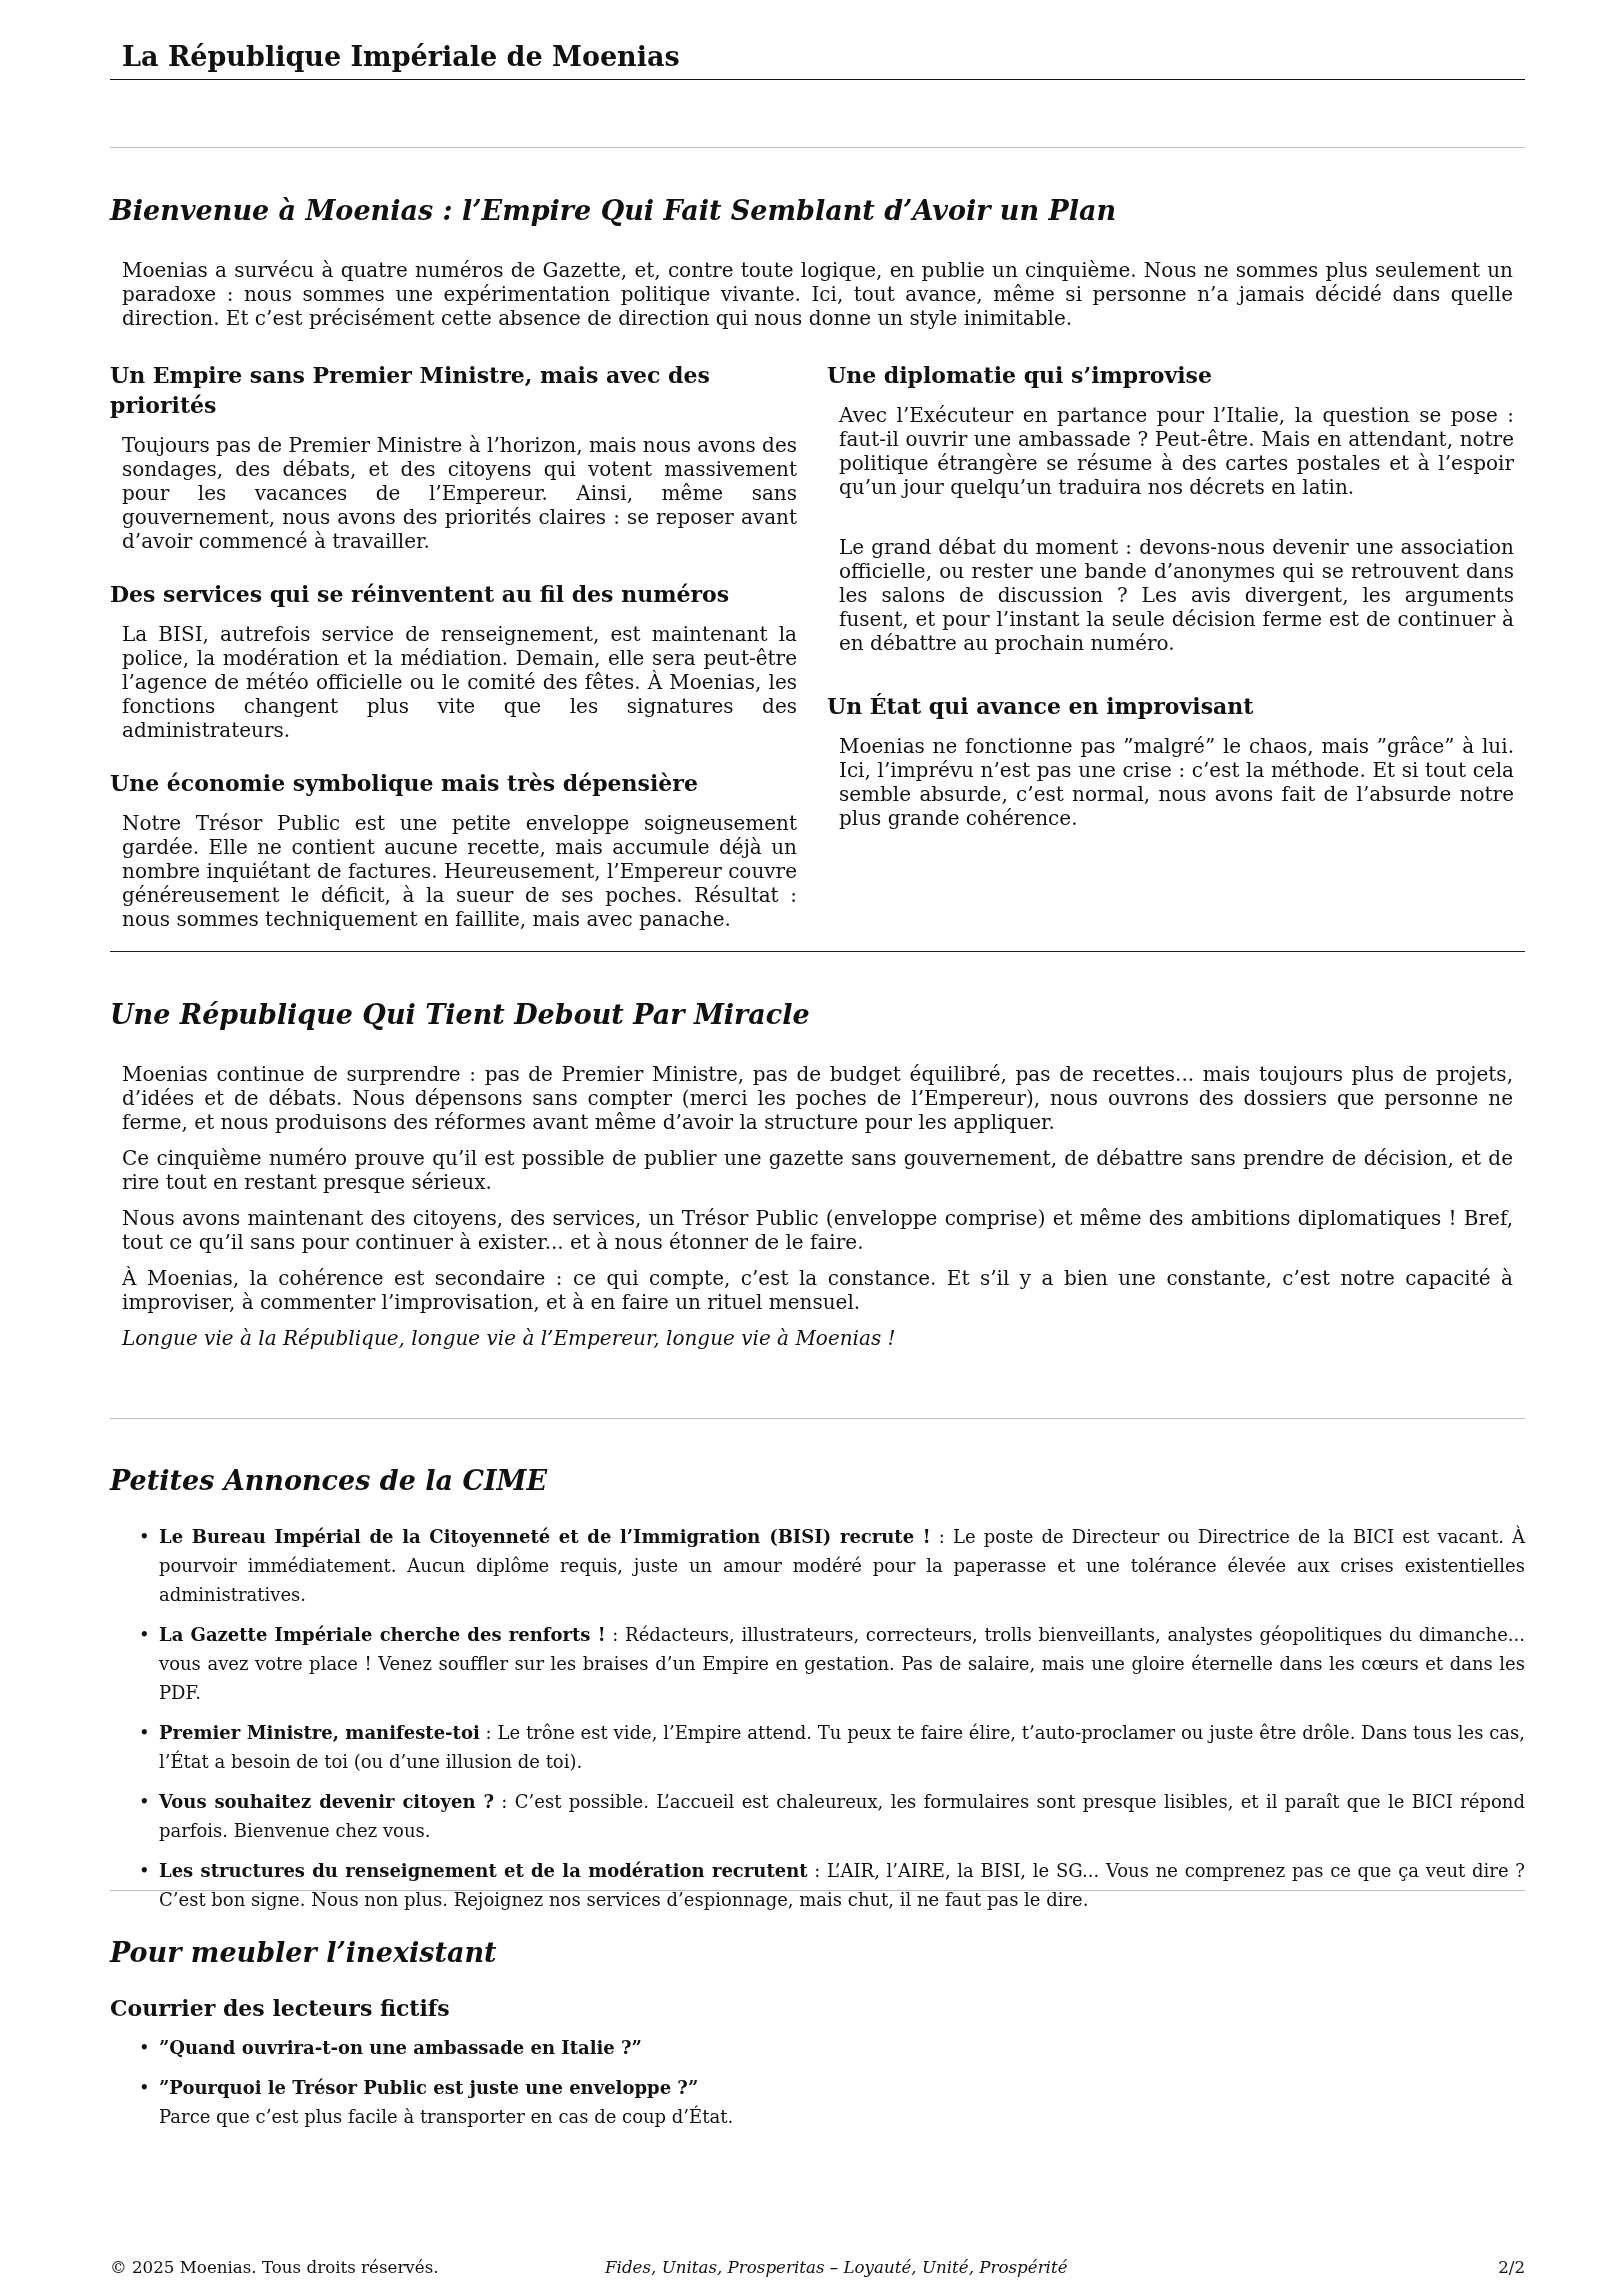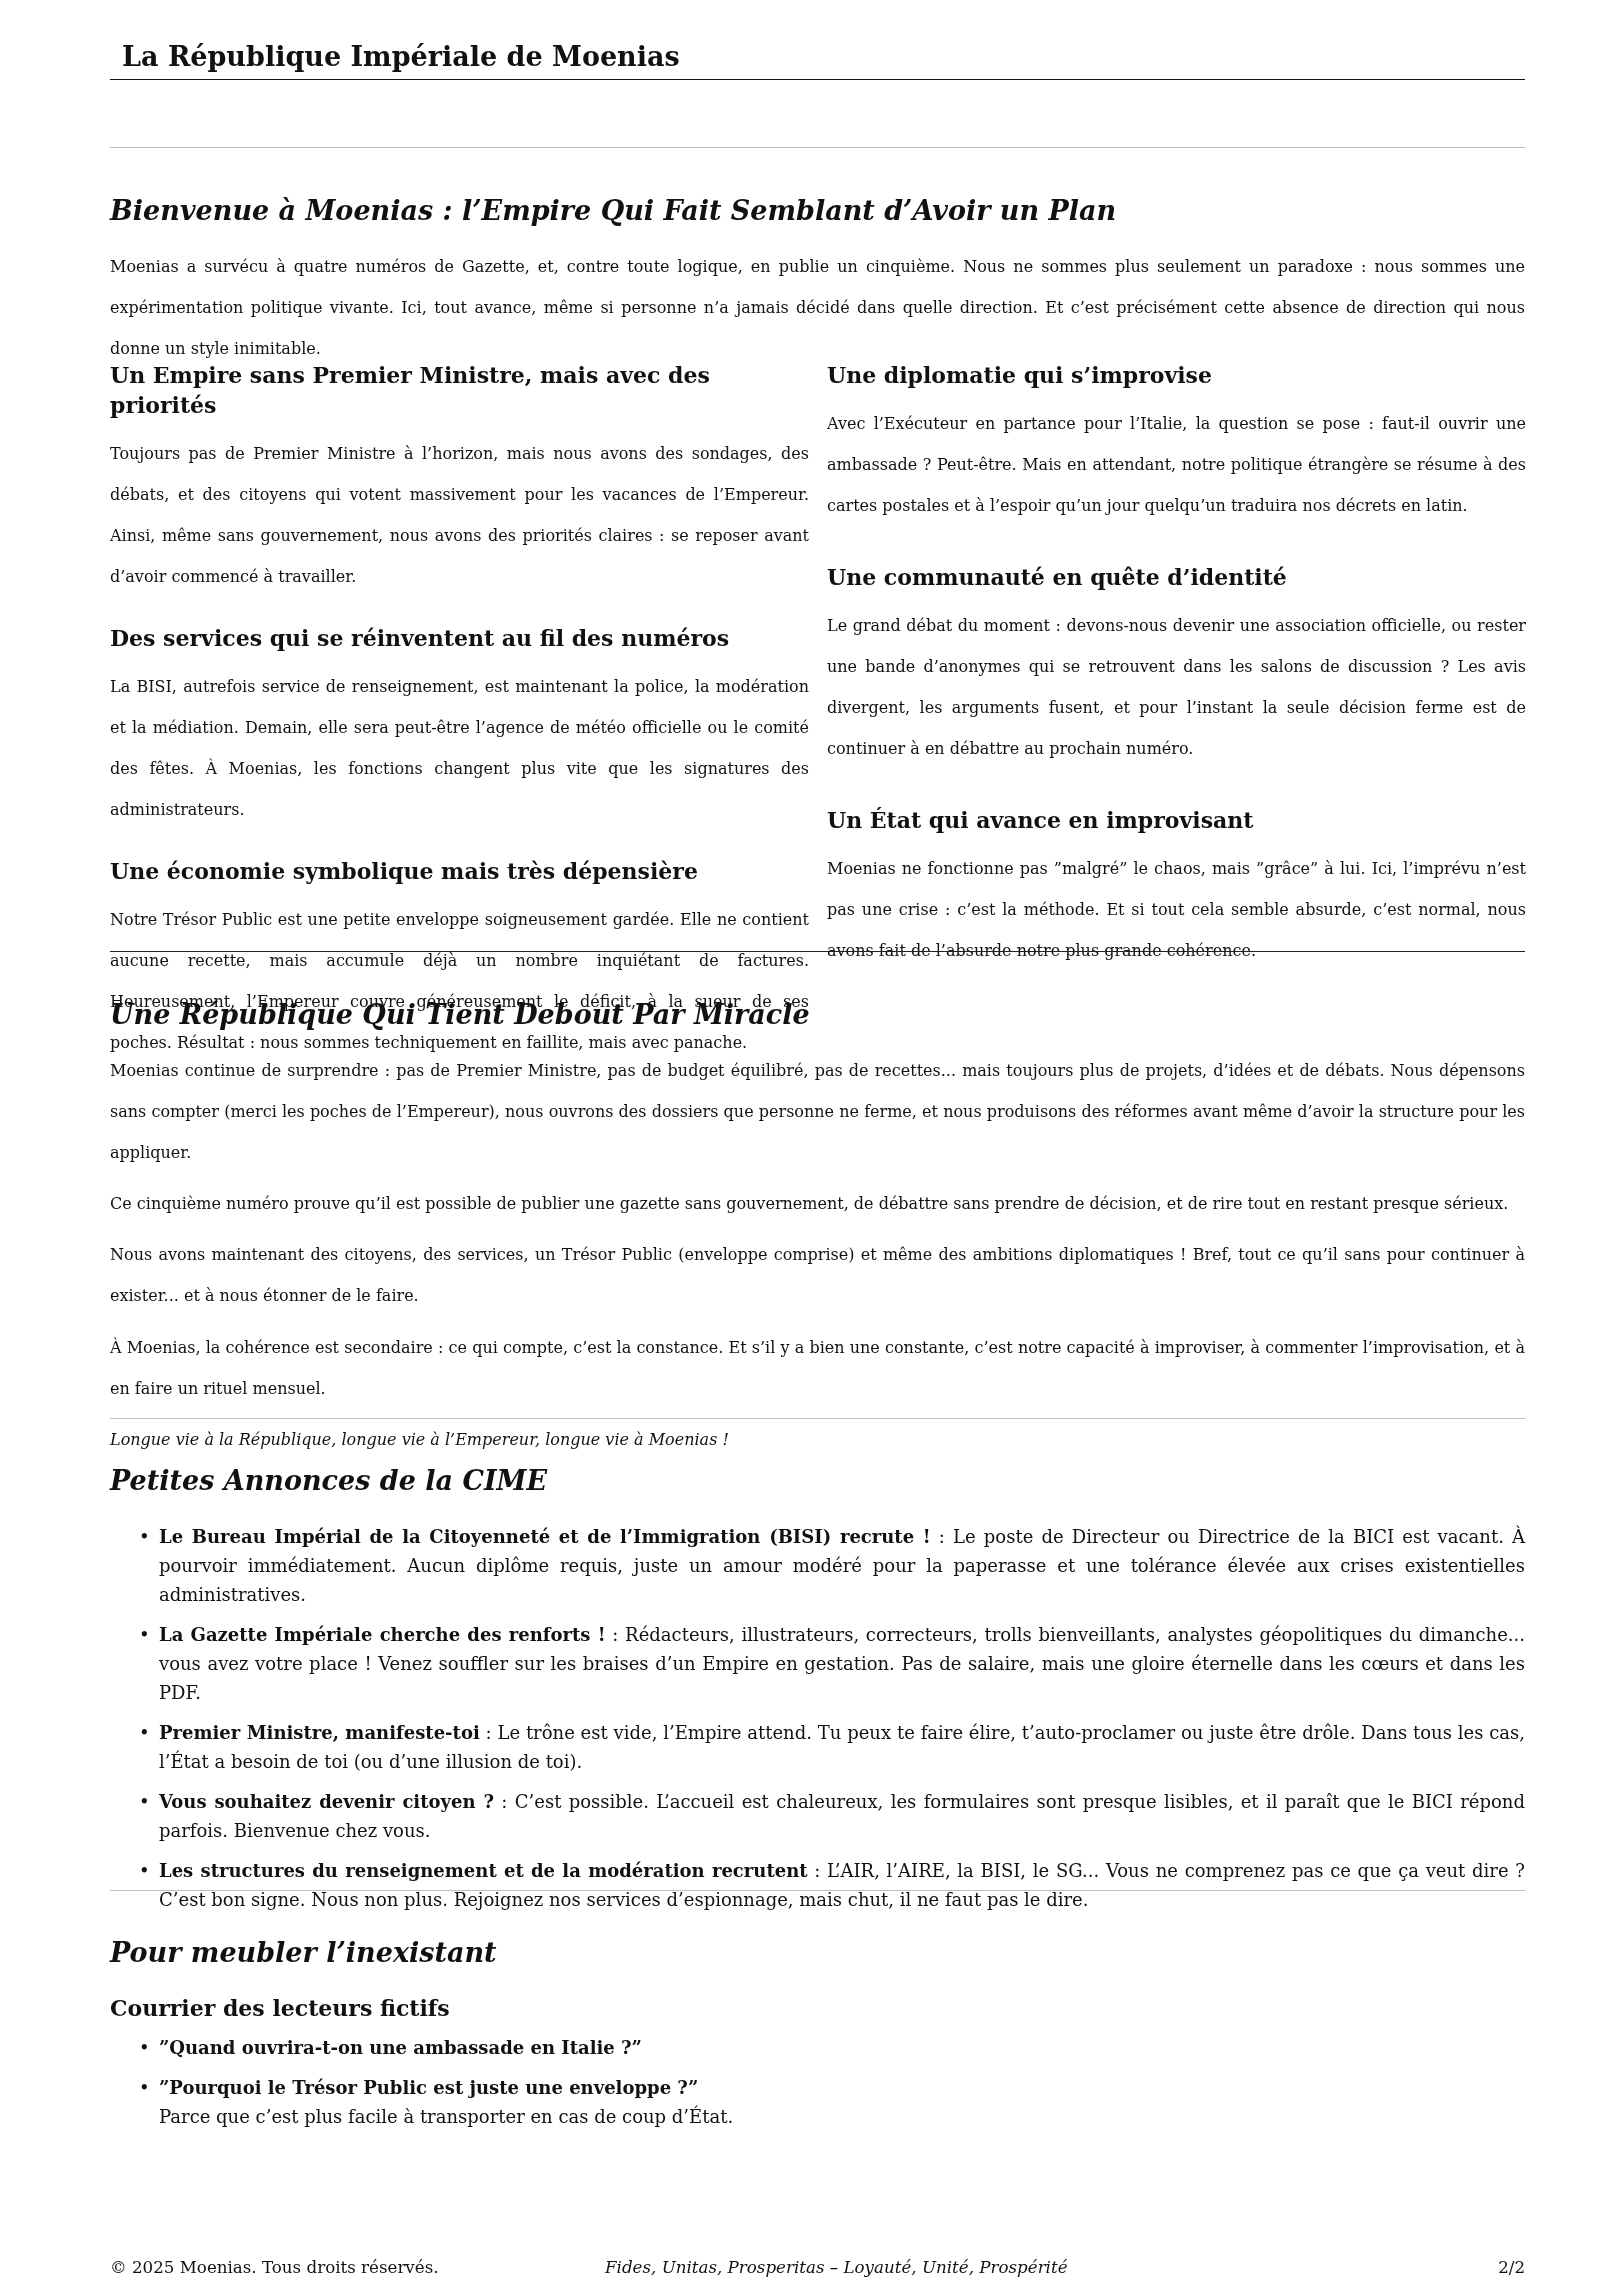--- a/index.html
+++ b/index.html
@@ -45,23 +45,23 @@
     line-height: 37px;
     font-style: italic;
   }
   h3 {
     margin: 0 0 13px 0;
     font-size: 22px;
     font-weight: bold;
     line-height: 30px;
   }
   p {
-    margin: 0;
-    font-size: 16px;
-    line-height: 41px;
+    margin: 12px;
+    font-size: 20px;
+    line-height: 24px;
     text-align: justify;
     hyphens: auto;
   }
   .block { position: absolute; left: 0; width: 100%; }
   .col {
     position: absolute;
     width: 699px;
   }
   .col-left { left: 0; }
   .col-right { left: 717px; }
@@ -127,21 +127,20 @@
       <p>Notre Trésor Public est une petite enveloppe soigneusement gardée. Elle ne contient aucune recette, mais accumule déjà un nombre inquiétant de factures. Heureusement, l’Empereur couvre généreusement le déficit, à la sueur de ses poches. Résultat : nous sommes techniquement en faillite, mais avec panache.</p>
     </div>
   </div>
 
   <div class="col col-right" style="top:360px;">
     <div class="art" style="margin-bottom:36px;">
       <h3>Une diplomatie qui s’improvise</h3>
       <p>Avec l’Exécuteur en partance pour l’Italie, la question se pose : faut-il ouvrir une ambassade ? Peut-être. Mais en attendant, notre politique étrangère se résume à des cartes postales et à l’espoir qu’un jour quelqu’un traduira nos décrets en latin.</p>
     </div>
     <div class="art" style="margin-bottom:36px;">
-      <h3>Une communauté en quête d’identité</h3>
       <p>Le grand débat du moment : devons-nous devenir une association officielle, ou rester une bande d’anonymes qui se retrouvent dans les salons de discussion ? Les avis divergent, les arguments fusent, et pour l’instant la seule décision ferme est de continuer à en débattre au prochain numéro.</p>
     </div>
     <div class="art">
       <h3>Un État qui avance en improvisant</h3>
       <p>Moenias ne fonctionne pas ”malgré” le chaos, mais ”grâce” à lui. Ici, l’imprévu n’est pas une crise : c’est la méthode. Et si tout cela semble absurde, c’est normal, nous avons fait de l’absurde notre plus grande cohérence.</p>
     </div>
   </div>
 
   <div class="rule" style="top:951px;"></div>
 

